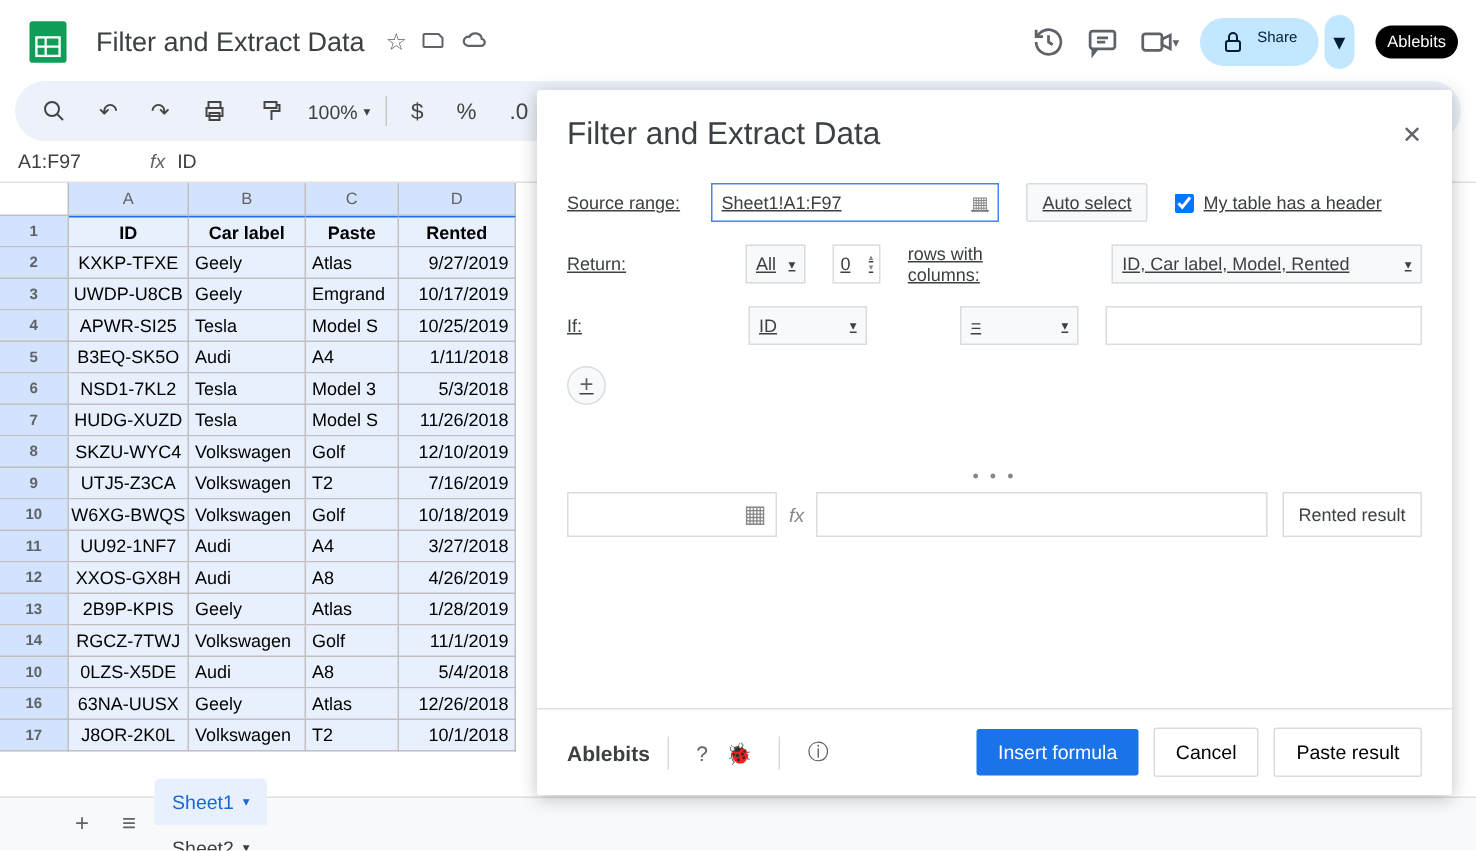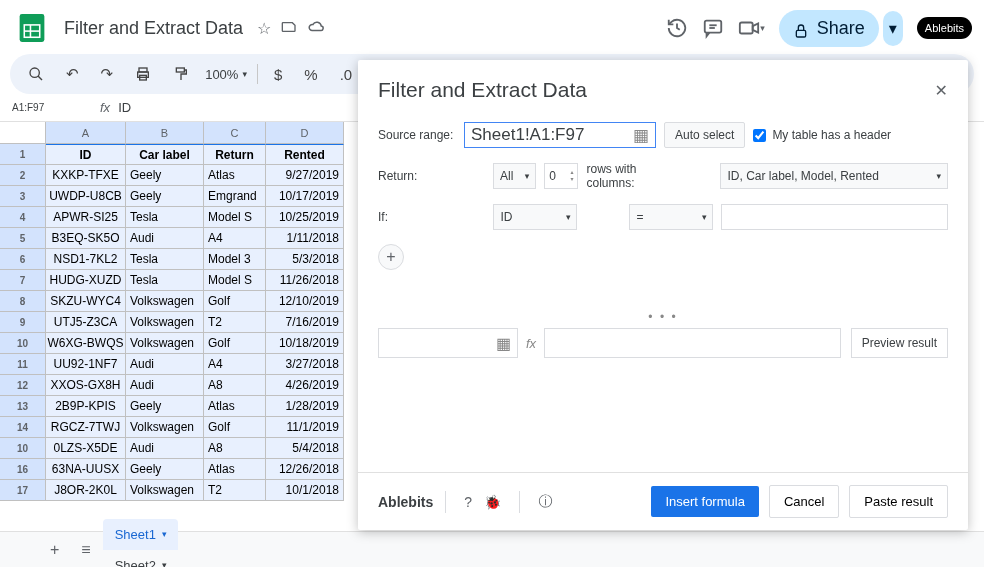--- a/index.html
+++ b/index.html
@@ -9,31 +9,31 @@
 .logo { width: 40px; height: 40px; display: flex; align-items: center; justify-content: center; margin-right: 8px; }
 .logo svg { width: 34px; height: 34px; }
 .title-area { flex: 1; }
 .title-row { display: flex; align-items: center; gap: 10px; }
 .doc-title { font-size: 18px; color: #3c4043; padding: 2px 4px; }
 .title-icon { color: #5f6368; cursor: pointer; }
 .menu-row { display: flex; gap: 2px; margin-top: 2px; }
 .menu-item { font-size: 14px; color: #3c4043; padding: 4px 8px; cursor: pointer; border-radius: 4px; }
 .header-right { display: flex; align-items: center; gap: 14px; }
 .hdr-icon { color: #5f6368; cursor: pointer; display: flex; align-items: center; }
-.share-btn { display: flex; align-items: flex-end; gap: 8px; background: #c2e7ff; border-radius: 40px; padding: 8px 14px; font-size: 18px; color: #001d35; cursor: pointer; }
+.share-btn { display: flex; align-items: flex-start; gap: 8px; background: #c2e7ff; border-radius: 40px; padding: 8px 14px; font-size: 10px; color: #001d35; cursor: pointer; }
 .share-caret { background: #c2e7ff; border-radius: 40px; padding: 8px 6px; cursor: pointer; color: #001d35; margin-left: -10px; }
 .ablebits-badge { background: #000; color: #fff; border-radius: 14px; padding: 5px 8px; font-size: 11px; cursor: pointer; }
 
 .toolbar { display: flex; align-items: center; gap: 10px; padding: 6px 12px; margin: 6px 10px 0 10px; background: #edf2fa; border-radius: 24px; height: 40px; }
 .tb-icon { color: #444; cursor: pointer; padding: 4px 6px; display: flex; align-items: center; font-size: 15px; }
 .tb-sep { width: 1px; height: 20px; background: #c7c7c7; }
 .zoom { font-size: 13px; color: #3c4043; display: flex; align-items: center; gap: 4px; cursor: pointer; }
 
 .namebox-row { display: flex; align-items: center; padding: 4px 12px; border-bottom: 1px solid #e0e0e0; height: 28px; }
-.namebox { font-size: 10px; color: #3c4043; width: 80px; }
+.namebox { font-size: 13px; color: #3c4043; width: 80px; }
 .fx { font-style: italic; color: #5f6368; margin: 0 8px; font-size: 13px; }
 .formula-val { font-size: 13px; color: #3c4043; }
 
 .grid { position: relative; }
 .col-headers { display: flex; background: #fff; }
 .corner { width: 46px; height: 22px; border-right: 1px solid #c0c0c0; border-bottom: 1px solid #c0c0c0; background: #fff; }
 .col-h { height: 22px; display: flex; align-items: center; justify-content: center; font-size: 11px; color: #5f6368; border-right: 1px solid #c0c0c0; border-bottom: 1px solid #c0c0c0; background: #d3e3fd; }
 .col-a { width: 80px; } .col-b { width: 78px; } .col-c { width: 62px; } .col-d { width: 78px; }
 .row { display: flex; height: 21px; }
 .row-h { width: 46px; display: flex; align-items: center; justify-content: center; font-size: 10px; color: #5f6368; border-right: 1px solid #c0c0c0; border-bottom: 1px solid #c0c0c0; background: #d3e3fd; font-weight: bold; }
@@ -46,23 +46,23 @@
 .st-btn { color: #5f6368; padding: 6px 10px; cursor: pointer; }
 .sheet-tab { padding: 8px 12px; font-size: 13px; color: #3c4043; cursor: pointer; display: flex; align-items: center; gap: 6px; border-radius: 4px 4px 0 0; }
 .sheet-tab.active { color: #1967d2; background: #e8f0fe; font-weight: 500; }
 .caret { font-size: 9px; }
 
 .panel { position: absolute; top: 60px; right: 16px; width: 610px; height: 470px; background: #fff; box-shadow: 0 2px 12px rgba(0,0,0,0.25); border-radius: 2px; display: flex; flex-direction: column; }
 .panel-hdr { display: flex; align-items: center; justify-content: space-between; padding: 18px 20px 14px 20px; }
 .panel-title { font-size: 21px; color: #3c4043; font-weight: 400; }
 .panel-close { color: #5f6368; cursor: pointer; font-size: 16px; }
 .panel-body { padding: 6px 20px; flex: 1; }
-.form-row { display: flex; align-items: center; gap: 8px; margin-bottom: 14px; font-size: 12px; color: #3c4043; }
+.form-row { display: flex; align-items: center; gap: 18px; margin-bottom: 14px; font-size: 12px; color: #3c4043; text-decoration: underline; }
 .form-label { width: 78px; }
-.src-input { width: 192px; height: 26px; border: 1px solid #4285f4; padding: 0 6px; font-size: 17px; display: flex; align-items: center; justify-content: space-between; }
+.src-input { width: 192px; height: 26px; border: 1px solid #4285f4; padding: 0 6px; font-size: 12px; display: flex; align-items: center; justify-content: space-between; }
 .src-grid-icon { color: #888; }
 .btn-plain { border: 1px solid #dadce0; background: #f8f9fa; padding: 5px 10px; font-size: 12px; color: #3c4043; cursor: pointer; border-radius: 2px; }
 .chk { display: flex; align-items: center; gap: 6px; font-size: 12px; }
 .sel { border: 1px solid #dadce0; background: #f8f9fa; height: 26px; padding: 0 6px; font-size: 12px; display: flex; align-items: center; justify-content: space-between; cursor: pointer; margin-left: 44px; }
 .sel-sm { width: 50px; } .sel-md { width: 100px; } .sel-lg { width: 278px; }
 .num-in { width: 40px; height: 26px; border: 1px solid #dadce0; padding: 0 4px; font-size: 12px; display: flex; align-items: center; justify-content: space-between; }
 .spin { display: flex; flex-direction: column; font-size: 6px; color: #888; line-height: 7px; }
 .txt-in { border: 1px solid #dadce0; height: 26px; width: 278px; }
 .add-btn { width: 26px; height: 26px; border-radius: 50%; border: 1px solid #dadce0; background: #f8f9fa; display: flex; align-items: center; justify-content: center; color: #5f6368; cursor: pointer; font-size: 16px; }
 
@@ -185,21 +185,21 @@
   <div class="col-h col-a">A</div>
       <div class="col-h col-b">B</div>
       <div class="col-h col-c">C</div>
       <div class="col-h col-d">D</div>
     </div>
   <div id="rows">
       <div class="row">
         <div class="row-h">1</div>
         <div class="cell hdr-cell col-a">ID</div>
         <div class="cell hdr-cell col-b">Car label</div>
-        <div class="cell hdr-cell col-c">Return</div>
+        <div class="cell hdr-cell col-c">Paste</div>
         <div class="cell hdr-cell col-d">Rented</div>
       </div>
       <div class="row">
         <div class="row-h">2</div>
         <div class="cell col-a center">KXKP-TFXE</div>
         <div class="cell col-b left">Geely</div>
         <div class="cell col-c left">Atlas</div>
         <div class="cell col-d right">9/27/2019</div>
       </div>
       <div class="row">
@@ -371,21 +371,21 @@
     <div class="form-row">
       <div class="add-btn">+</div>
     </div>
     <div class="dots">• • •</div>
     <div class="preview-row">
       <div class="prev-cell">
           <span>▦</span>
         </div>
       <span class="prev-fx">fx</span>
       <div class="prev-formula"></div>
-      <button class="prev-btn">Preview result</button>
+      <button class="prev-btn">Rented result</button>
     </div>
   </div>
   <div class="panel-ftr">
     <span class="ftr-brand">Ablebits</span>
     <span class="ftr-sep"></span>
     <span class="ftr-icon">?</span>
     <span class="ftr-icon">🐞</span>
     <span class="ftr-sep"></span>
     <span class="ftr-icon">ⓘ</span>
     <span class="ftr-spacer"></span>

